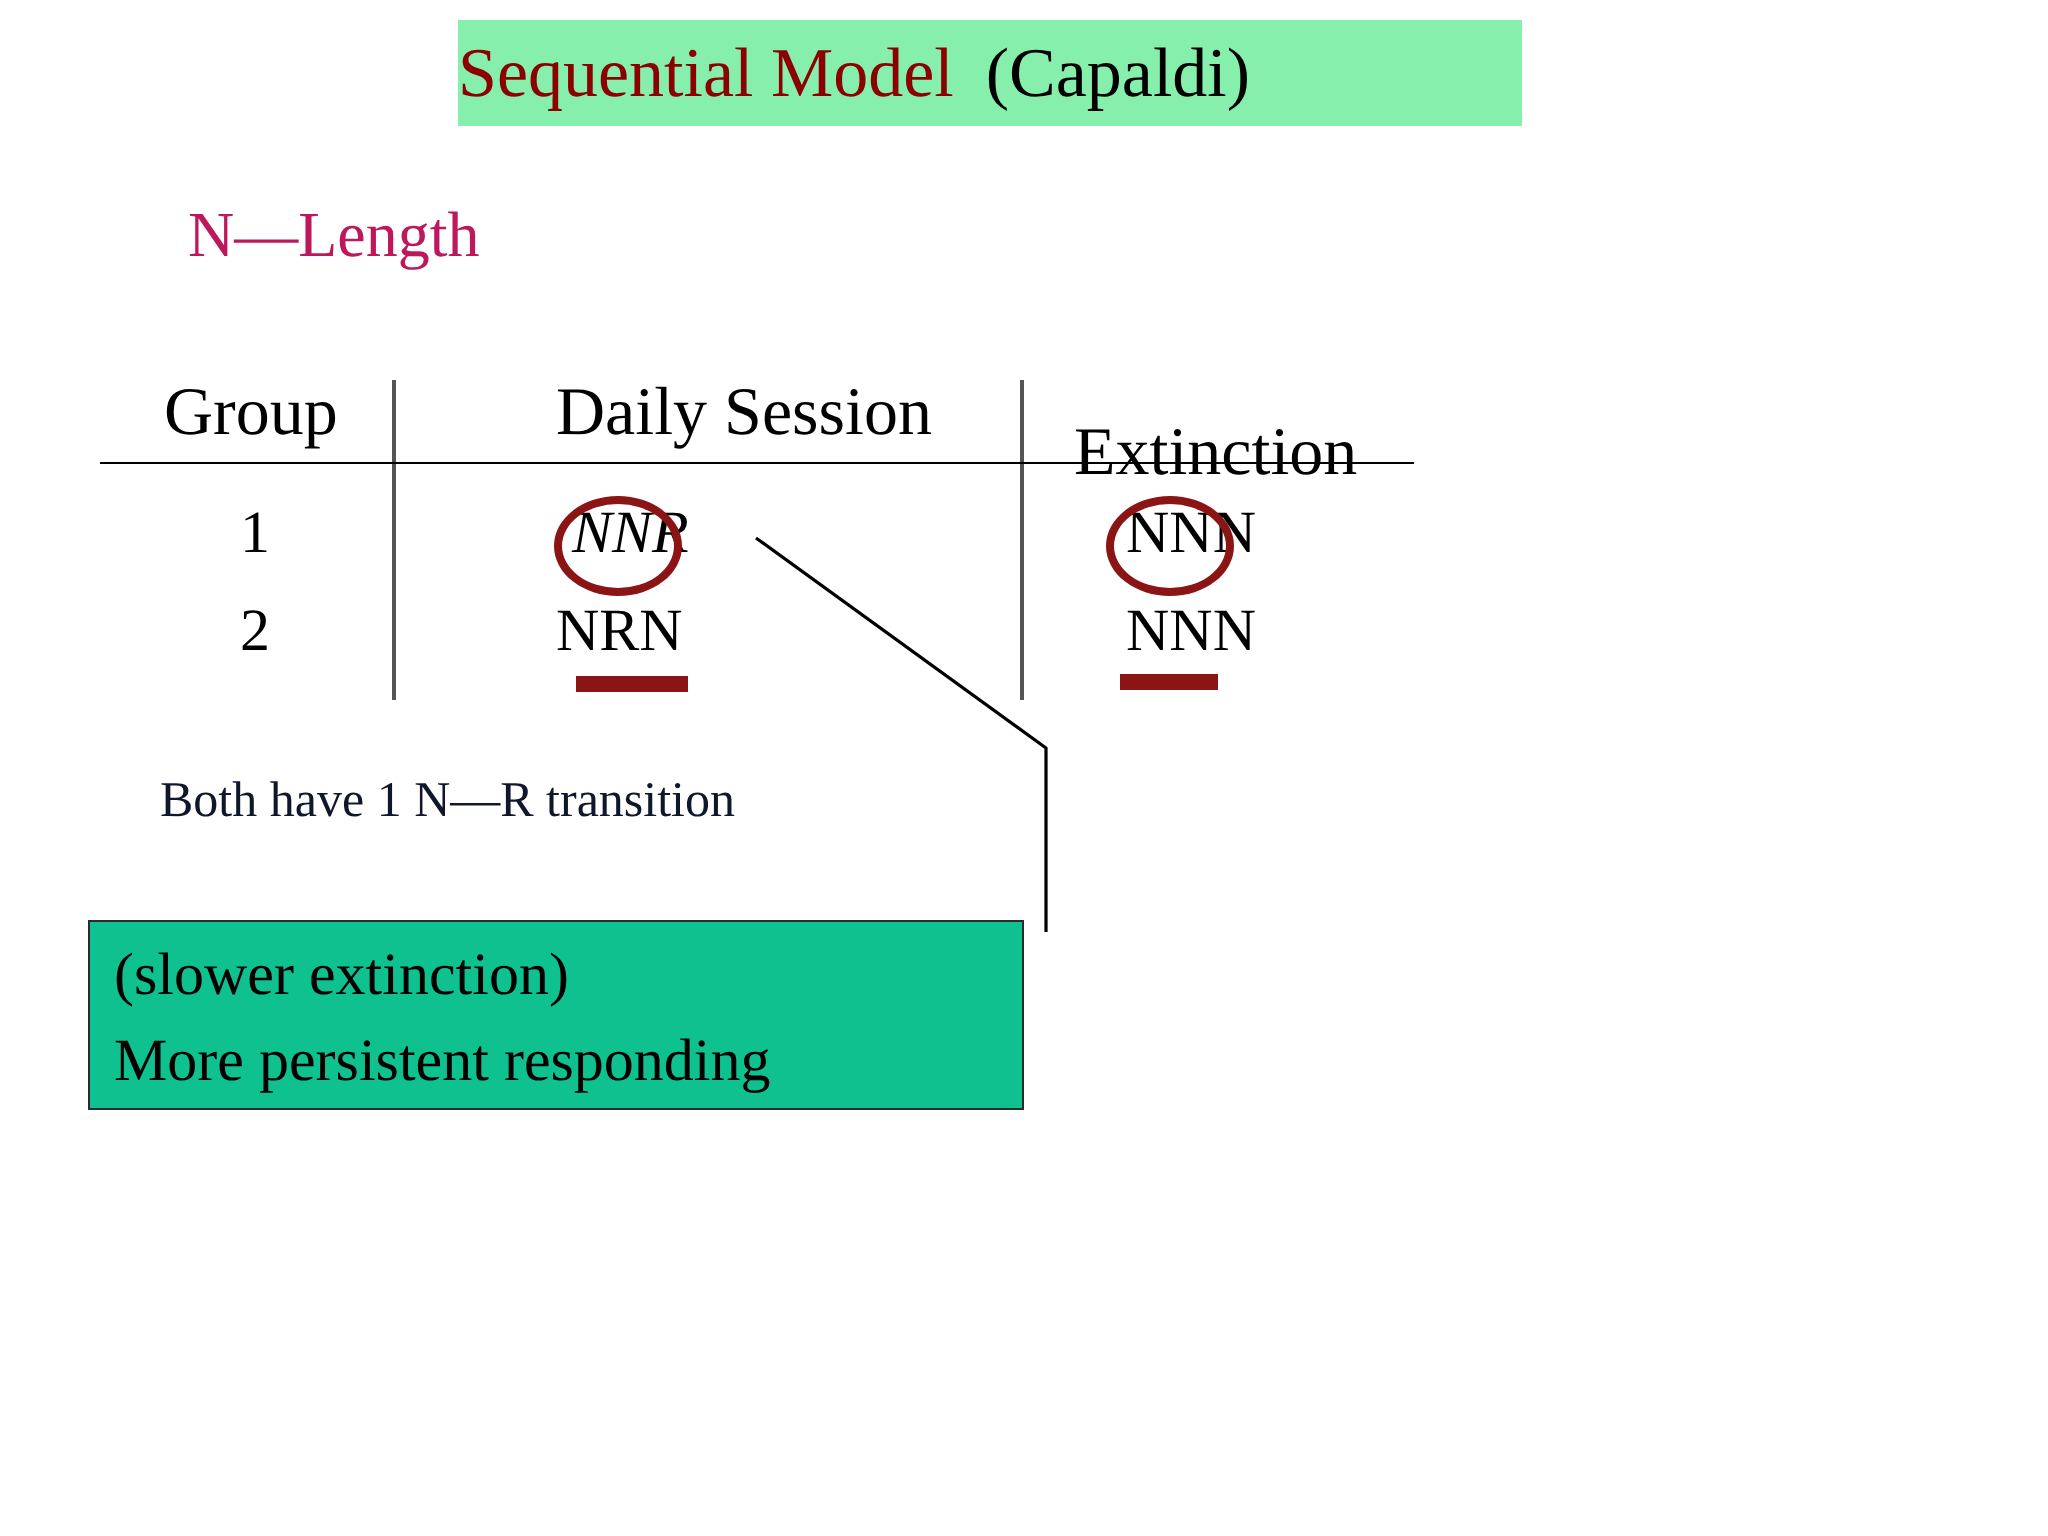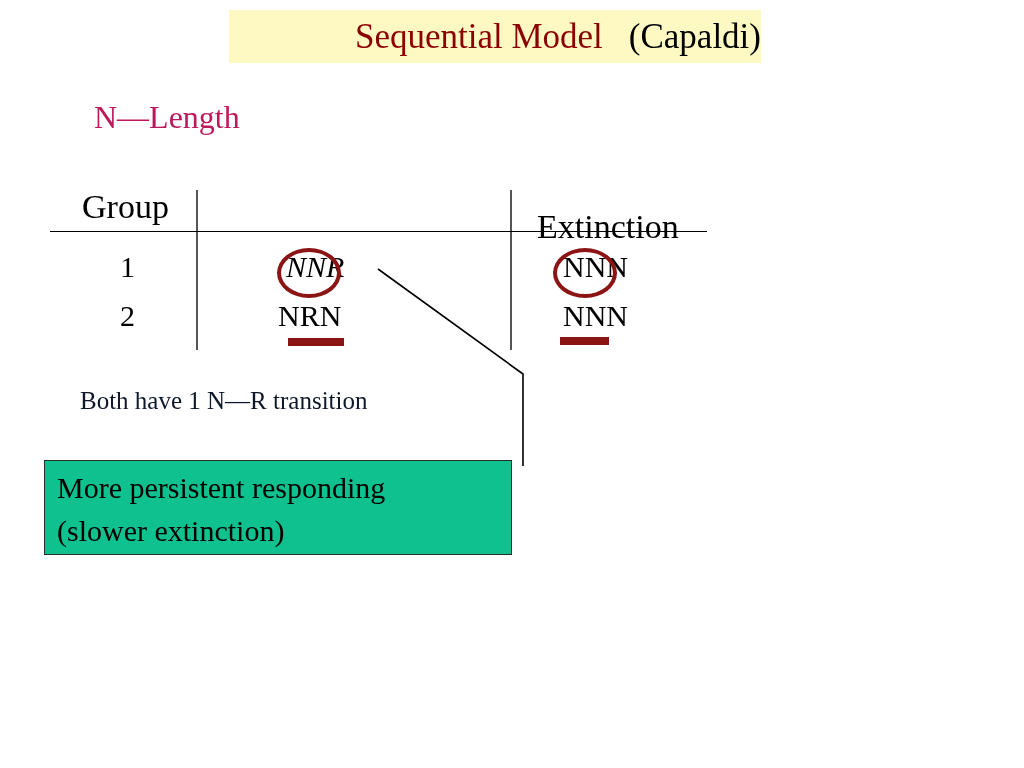--- a/index.html
+++ b/index.html
@@ -16,36 +16,36 @@
     color: #000000;
   }
 
   
   #title-banner {
     position: absolute;
     left: 229px;
     top: 10px;
     width: 532px;
     height: 53px;
-    background: #fef9c3;
+    background: #86efac;
     display: flex;
     align-items: center;
-    justify-content: flex-end;
+    justify-content: flex-start;
     white-space: nowrap;
   }
   #title-banner .t-main {
     font-size: 35px;
     color: #8B0000;
     line-height: 1;
   }
   #title-banner .t-sub {
     font-size: 35px;
     color: #000000;
     line-height: 1;
-    margin-left: 26px;
+    margin-left: 16px;
   }
 
   
   #subheading {
     position: absolute;
     left: 94px;
     top: 100px;
     font-size: 32px;
     color: #be185d;
     white-space: nowrap;
@@ -171,20 +171,21 @@
 <div id="title-banner">
   <span class="t-main">Sequential Model</span>
   <span class="t-sub">(Capaldi)</span>
 </div>
 
 <div id="subheading">N—Length</div>
 
 <div id="data-table">
 
   <div class="col-head" id="head-group">Group</div>
+  <div class="col-head" id="head-session">Daily Session</div>
   <div class="col-head" id="head-extinct">Extinction</div>
 
   <div class="v-divider" id="divider-1"></div>
   <div class="v-divider" id="divider-2"></div>
   <div id="h-rule"></div>
 
   <div class="cell" id="cell-g1">1</div>
   <div class="cell" id="cell-s1">NNR</div>
   <div class="cell" id="cell-e1">NNN</div>
 
@@ -198,15 +199,15 @@
   <div class="bar-mark" id="bar-extinct"></div>
 </div>
 
 <div id="note-text">Both have 1 N—R transition</div>
 
 <svg id="connector" viewBox="0 0 1024 768" preserveAspectRatio="none">
   <polyline points="378,269 523,374 523,466" fill="none" stroke="#000000" stroke-width="1.6"></polyline>
 </svg>
 
 <div id="callout-box">
+  <div class="line">(slower extinction)</div>
   <div class="line">More persistent responding</div>
-  <div class="line">(slower extinction)</div>
 </div>
 
 </body></html>

